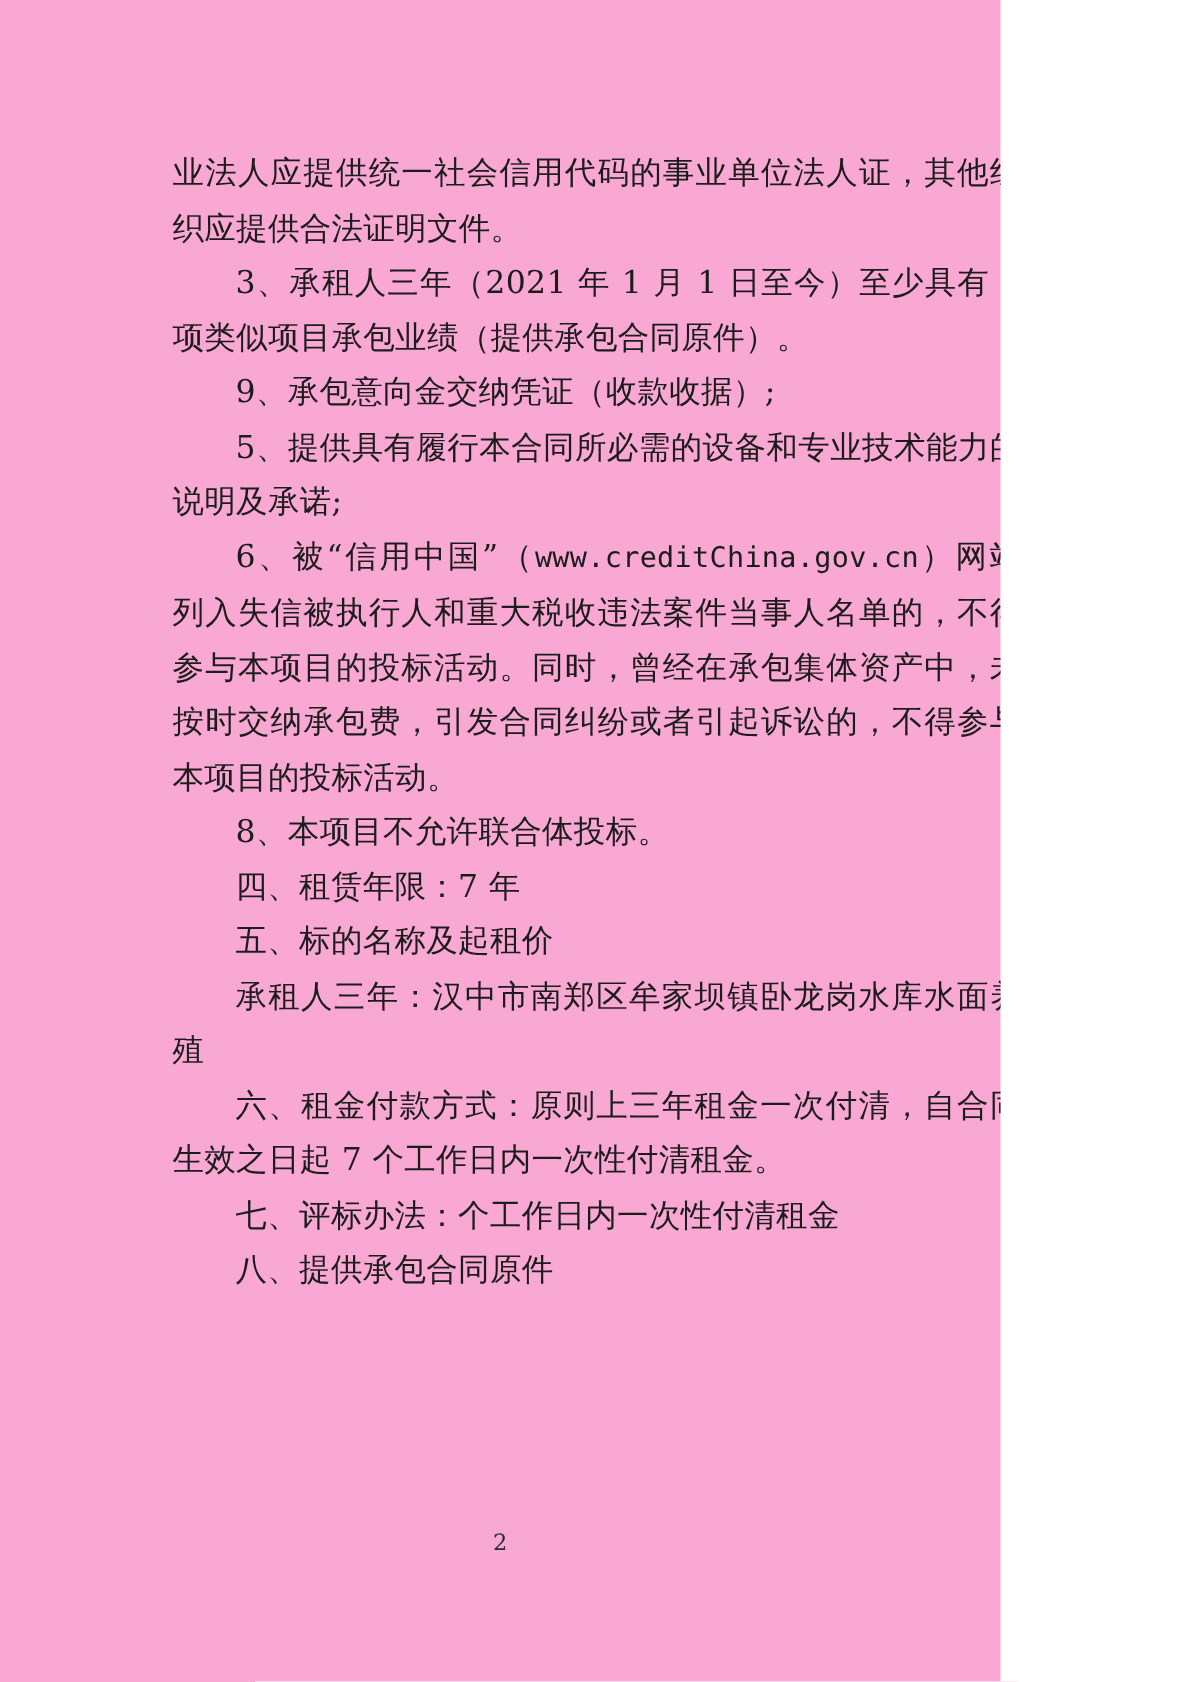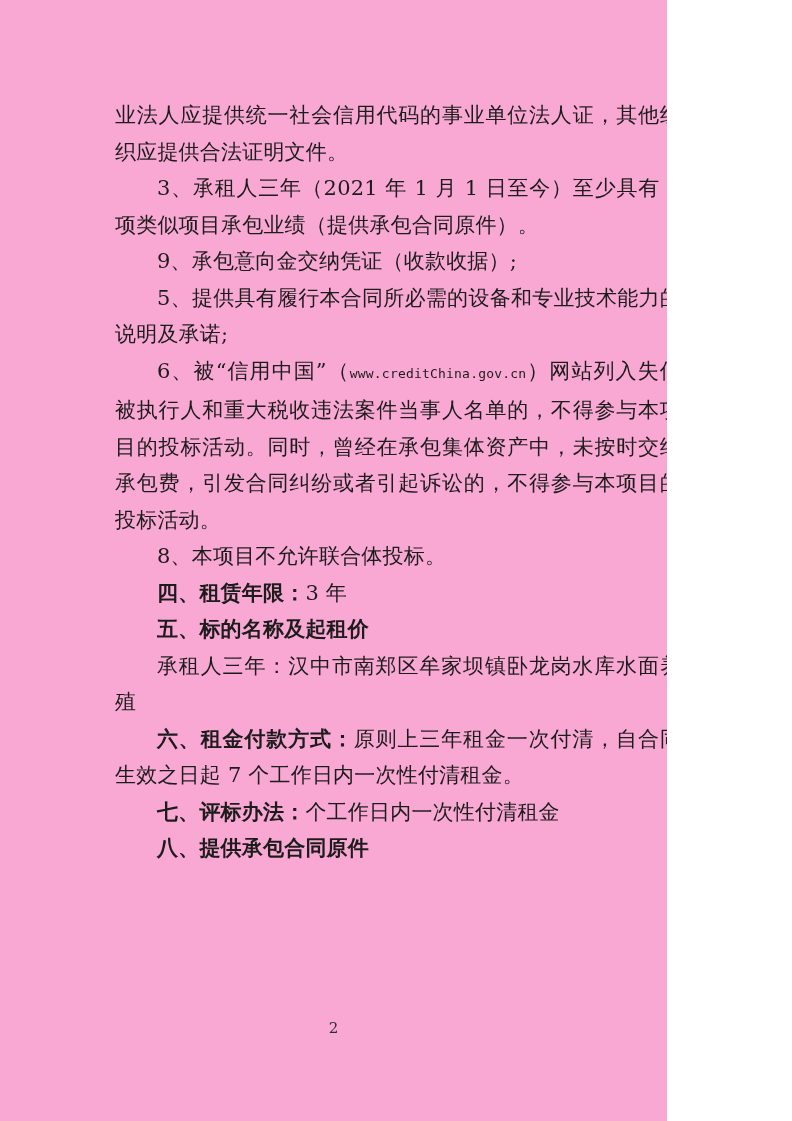--- a/index.html
+++ b/index.html
@@ -28,25 +28,25 @@
     line-height: 36.5px;
     text-align: justify;
     text-justify: inter-character;
     text-indent: 2em;
     letter-spacing: 0.2px;
   }
   .para.no-indent {
     text-indent: 0;
   }
   .para b {
-    font-weight: 700;
+    font-weight: 400;
   }
   .mono {
     font-family: "DejaVu Sans Mono", "Liberation Mono", monospace;
-    font-size: 13px;
+    font-size: 19px;
   }
   .page-num {
     position: absolute;
     left: 0;
     right: 0;
     top: 1019px;
     text-align: center;
     font-size: 15px;
     color: #2b2b3a;
   }
@@ -63,21 +63,21 @@
     <p class="para">3、承租人三年（2021 年 1 月 1 日至今）至少具有 1 项类似项目承包业绩（提供承包合同原件）。</p>
 
     <p class="para">9、承包意向金交纳凭证（收款收据）;</p>
 
     <p class="para">5、提供具有履行本合同所必需的设备和专业技术能力的说明及承诺;</p>
 
     <p class="para"><span>6、被“信用中国”（</span><span class="mono">www.creditChina.gov.cn</span><span>）网站列入失信被执行人和重大税收违法案件当事人名单的，不得参与本项目的投标活动。同时，曾经在承包集体资产中，未按时交纳承包费，引发合同纠纷或者引起诉讼的，不得参与本项目的投标活动。</span></p>
 
     <p class="para">8、本项目不允许联合体投标。</p>
 
-    <p class="para"><b>四、租赁年限：</b><span>3 年</span></p>
+    <p class="para"><b>四、租赁年限：</b><span>7 年</span></p>
 
     <p class="para"><b>五、标的名称及起租价</b></p>
 
     <p class="para">承租人三年：汉中市南郑区牟家坝镇卧龙岗水库水面养殖</p>
 
 
     <p class="para"><b>六、租金付款方式：</b><span>原则上三年租金一次付清，自合同生效之日起 7 个工作日内一次性付清租金。</span></p>
 
     <p class="para"><b>七、评标办法：</b><span>个工作日内一次性付清租金</span></p>
 

